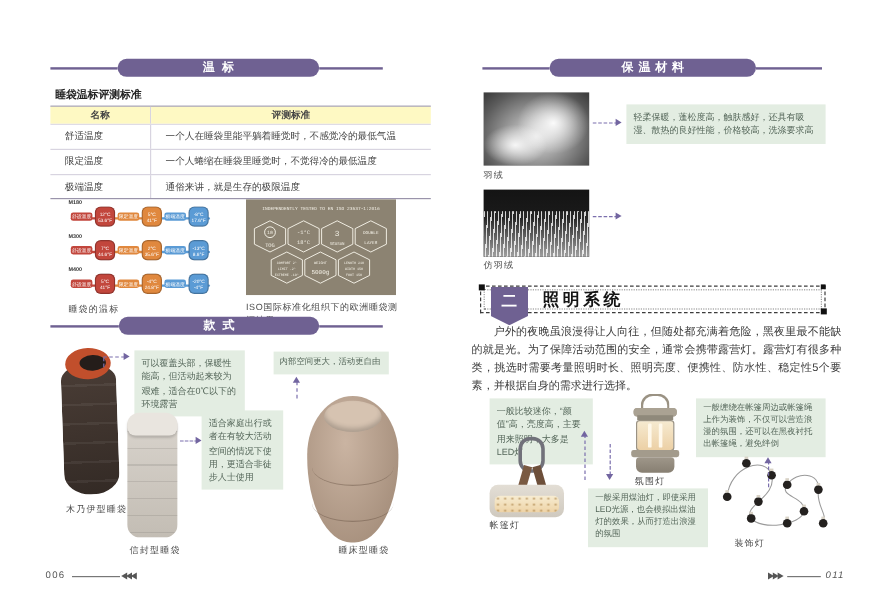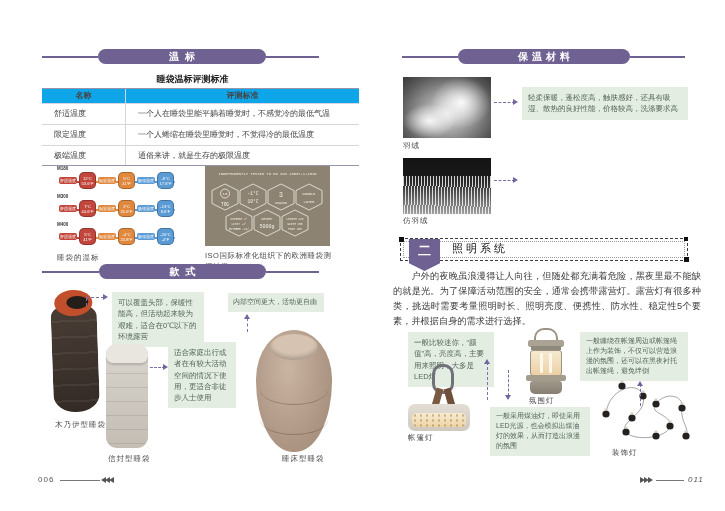--- a/index.html
+++ b/index.html
@@ -7,21 +7,21 @@
   .spread{position:relative;width:725px;height:511px;background:#fff;overflow:hidden;}
   .abs{position:absolute;}
   
   .pill{position:absolute;height:15px;line-height:15px;background:#6f6192;color:#fff;
         border-radius:9px;text-align:center;font-size:10px;font-weight:bold;letter-spacing:6px;padding-left:6px;box-sizing:border-box;}
   .ln{position:absolute;height:2px;background:#6f6192;}
   
   .tbl{position:absolute;left:42px;top:88px;width:317px;border-top:1.5px solid #9a94ab;border-bottom:1.5px solid #9a94ab;font-size:8px;color:#444;}
   .trow{display:flex;border-top:1px solid #d8d4e0;}
   .trow:first-child{border-top:none;}
-  .th{background:#0ea5e9;font-weight:bold;height:14px;line-height:14px;text-align:center;}
+  .th{background:#fef9c3;font-weight:bold;height:14px;line-height:14px;text-align:center;}
   .c1{width:84px;box-sizing:border-box;border-right:1px solid #d8d4e0;}
   .c2{flex:1;}
   .td{height:20px;line-height:20px;padding-left:12px;box-sizing:border-box;white-space:nowrap;overflow:hidden;}
   
   .tf-row{position:absolute;left:0;width:124px;height:26px;}
   .tf-model{position:absolute;top:-2px;left:0;font-size:4.5px;font-weight:bold;color:#333;}
   .tf-line{position:absolute;top:13px;left:2px;width:116px;height:2px;border-radius:1px;
            background:linear-gradient(to right,#c2463c 0 30%,#e0883e 30% 63%,#5b9bd5 63% 100%);}
   .tf-items{position:absolute;top:4px;left:2px;display:flex;align-items:center;gap:2px;}
   .tag{font-size:4px;color:#fff;padding:1.5px 1px;border-radius:2px;line-height:1;white-space:nowrap;}
@@ -62,21 +62,21 @@
   .photo-fake{position:absolute;left:403px;top:158px;width:88px;height:56px;background:linear-gradient(#141414,#232323);overflow:hidden;}
   .photo-fake .spikes{position:absolute;bottom:0;left:0;right:0;height:38px;
     background:linear-gradient(to top,rgba(255,255,255,.55),rgba(255,255,255,0) 85%),
       repeating-linear-gradient(93deg,rgba(245,245,245,.85) 0 1px,rgba(255,255,255,.05) 1px 3px);}
   
   .lightbox{position:absolute;left:400px;top:238px;width:288px;height:23px;border:1px dashed #3c3c3c;box-sizing:border-box;}
   .lightbox .inner{position:absolute;inset:2px;border:1px dotted #9a9a9a;}
   .csq{position:absolute;background:#111;}
   .bookmark{position:absolute;left:409px;top:239px;width:31px;height:32px;background:#6f6192;
     clip-path:polygon(0 0,100% 0,100% 76%,50% 100%,0 76%);color:#fff;font-size:13px;font-weight:bold;text-align:center;line-height:24px;}
-  .ltitle{position:absolute;left:452px;top:241px;font-size:11px;font-weight:400;letter-spacing:3px;color:#151515;}
+  .ltitle{position:absolute;left:452px;top:241px;font-size:14px;font-weight:700;letter-spacing:3px;color:#151515;}
   .intro{position:absolute;left:393px;top:269px;width:308px;font-size:9.2px;line-height:15px;color:#3a3a3a;text-align:justify;text-indent:2em;}
   
   .lantern{position:absolute;left:520px;top:328px;width:52px;height:74px;}
   .lantern .handle{position:absolute;left:14px;top:0;width:24px;height:14px;border:2px solid #9a9283;border-bottom:none;border-radius:10px 10px 0 0;box-sizing:border-box;}
   .lantern .cap{position:absolute;left:8px;top:12px;width:36px;height:7px;background:#aaa293;border-radius:3px;}
   .lantern .shoulder{position:absolute;left:11px;top:18px;width:30px;height:4px;background:#8f897b;}
   .lantern .glass{position:absolute;left:10px;top:22px;width:32px;height:26px;background:linear-gradient(#f6ead0,#ecd0a5);border:1px solid #9a9283;border-radius:3px;box-sizing:border-box;}
   .lantern .tube{position:absolute;top:2px;width:3px;height:20px;background:#fff8ea;border-radius:1px;}
   .lantern .band{position:absolute;left:6px;top:47px;width:40px;height:6px;background:#a39b8c;border-radius:2px;}
   .lantern .base{position:absolute;left:10px;top:53px;width:32px;height:13px;background:linear-gradient(#9f978a,#877f72);border-radius:3px 3px 5px 5px;}
@@ -93,21 +93,21 @@
 </style>
 </head>
 <body>
 
 <div class="spread">
 
   <div class="ln" style="left:42px;top:56px;width:56px;"></div>
   <div class="pill" style="left:98px;top:49px;width:168px;">温标</div>
   <div class="ln" style="left:266px;top:56px;width:53px;"></div>
 
-  <div class="abs" style="left:34px;top:73px;width:317px;text-align:center;font-size:9px;font-weight:bold;color:#222;">睡袋温标评测标准</div>
+  <div class="abs" style="left:46px;top:73px;width:317px;text-align:left;font-size:9px;font-weight:bold;color:#222;">睡袋温标评测标准</div>
 
   <div class="tbl">
     <div class="trow">
       <div class="th c1">名称</div>
       <div class="th c2">评测标准</div>
     </div>
     <div class="trow">
       <div class="td c1">舒适温度</div>
       <div class="td c2">一个人在睡袋里能平躺着睡觉时，不感觉冷的最低气温</div>
     </div>

